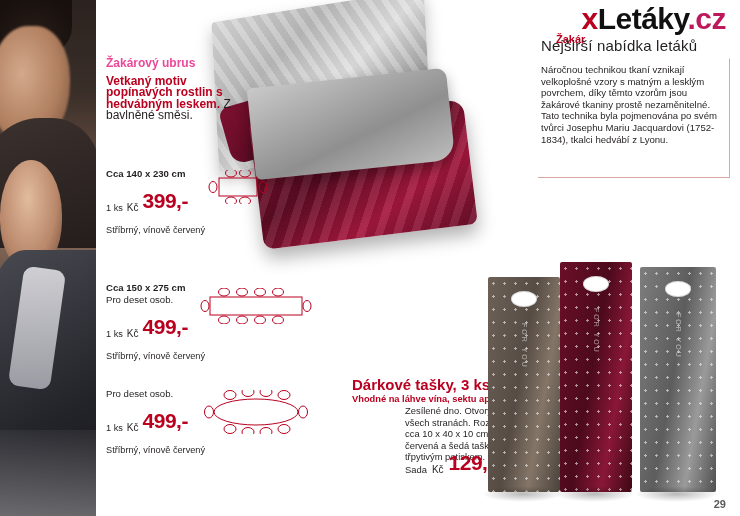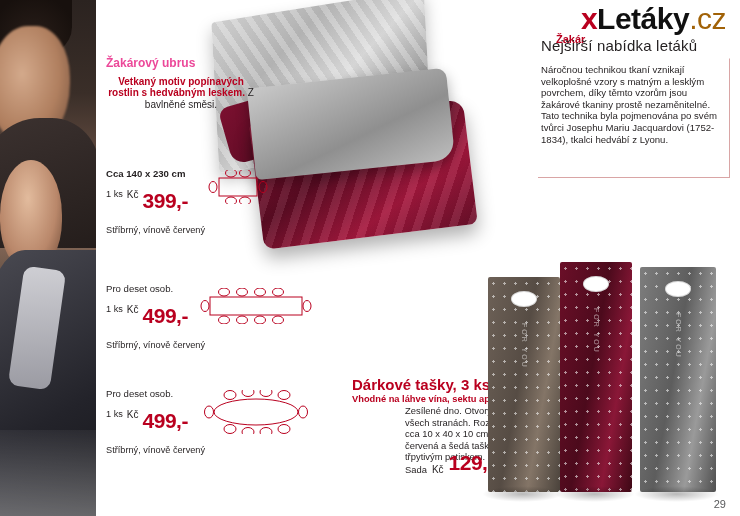--- a/index.html
+++ b/index.html
@@ -58,21 +58,21 @@
 
   
   .logo {
     position:absolute; right:14px; top:2px;
     font-size:30px; letter-spacing:-0.5px;
     font-family:"Liberation Sans", sans-serif;
     white-space:nowrap;
   }
   .logo .x { color:#b9001f; font-weight:700; }
   .logo .letaky { color:#111; font-weight:700; }
-  .logo .dotcz { color:#a16207; font-weight:400; }
+  .logo .dotcz { color:#be185d; font-weight:700; }
 
   
   .jac-title {
     position:absolute; left:540px; top:33px;
     color:#b9001f; font-weight:700; font-size:11px;margin-left:16px;
   }
   .widest {
     position:absolute; left:541px; top:37px;
     font-size:15px; color:#231f20; font-weight:400;
     letter-spacing:0.2px;
@@ -88,32 +88,32 @@
     font-size:9.6px; line-height:11.6px; color:#231f20; text-align:left;
   }
 
   
   .prod-title {
     position:absolute; left:106px; top:56px;
     font-size:12px; font-weight:700; color:#ec4899;
   }
   .prod-sub {
     position:absolute; left:106px; top:76px; width:150px;
-    font-size:10px; line-height:11.4px; color:#b9001f; font-weight:700;text-align:center;
+    font-size:12px; line-height:11.4px; color:#b9001f; font-weight:700;
   }
   .prod-sub .plain { color:#231f20; font-weight:400; }
 
   
   .variant { position:absolute; left:106px; width:300px; }
   .v1 { top:168px; }
   .v2 { top:282px; }
   .v3 { top:387px; }
   .v-size { font-size:9.6px; font-weight:700; color:#231f20; }
   .v-pers { font-size:9.6px; color:#231f20; margin-top:1px; }
-  .v-price-row { margin-top:10px; display:flex; align-items:flex-start; gap:4px; }
+  .v-price-row { margin-top:10px; display:flex; align-items:flex-end; gap:4px; }
   .v-ks { font-size:9.2px; color:#231f20; }
   .v-kc { font-size:10px; color:#231f20; }
   .v-num { font-size:21px; font-weight:700; color:#b9001f; letter-spacing:-0.5px; }
   .v-colors { margin-top:12px; font-size:9.2px; color:#231f20; }
 
   
   .diagram { position:absolute; }
   .d1 { left:207px; top:170px; }
   .d2 { left:200px; top:288px; }
   .d3 { left:200px; top:390px; }
@@ -203,21 +203,21 @@
     background-image:radial-gradient(circle, rgba(255,255,255,0.55) 1px, transparent 1.4px);
     background-size:11px 13px;
   }
   .bag .shadow {
     position:absolute; bottom:-10px; left:-6px; width:112%; height:16px;
     background:radial-gradient(ellipse at center, rgba(0,0,0,0.28), rgba(0,0,0,0) 70%);
   }
 
   .pagenum {
     position:absolute; right:14px; bottom:6px;
-    font-size:11px; color:#58595b;
+    font-size:11px; color:#58595b;font-weight:bold;
   }
 </style>
 </head>
 <body>
 
 <div class="photo-band">
   <div class="hair"></div>
   <div class="skin1"></div>
   <div class="shoulder"></div>
   <div class="skin2"></div>
@@ -261,20 +261,21 @@
   <rect x="12" y="8" width="38" height="18" fill="none" stroke="#b9001f" stroke-width="1"></rect>
   <ellipse cx="6" cy="17" rx="4" ry="5.5" fill="none" stroke="#b9001f" stroke-width="1"></ellipse>
   <ellipse cx="56" cy="17" rx="4" ry="5.5" fill="none" stroke="#b9001f" stroke-width="1"></ellipse>
   <ellipse cx="24" cy="3" rx="5.5" ry="4" fill="none" stroke="#b9001f" stroke-width="1"></ellipse>
   <ellipse cx="38" cy="3" rx="5.5" ry="4" fill="none" stroke="#b9001f" stroke-width="1"></ellipse>
   <ellipse cx="24" cy="31" rx="5.5" ry="4" fill="none" stroke="#b9001f" stroke-width="1"></ellipse>
   <ellipse cx="38" cy="31" rx="5.5" ry="4" fill="none" stroke="#b9001f" stroke-width="1"></ellipse>
 </svg>
 
 <div class="variant v2">
+  <div class="v-size">Cca 150 x 275 cm</div>
   <div class="v-pers">Pro deset osob.</div>
   <div class="v-price-row">
     <span class="v-ks">1 ks</span>
     <span class="v-kc">Kč</span>
     <span class="v-num">499,-</span>
   </div>
   <div class="v-colors">Stříbrný, vínově červený</div>
 </div>
 <svg class="diagram d2" width="112" height="36">
   <rect x="10" y="9" width="92" height="18" fill="none" stroke="#b9001f" stroke-width="1"></rect>

